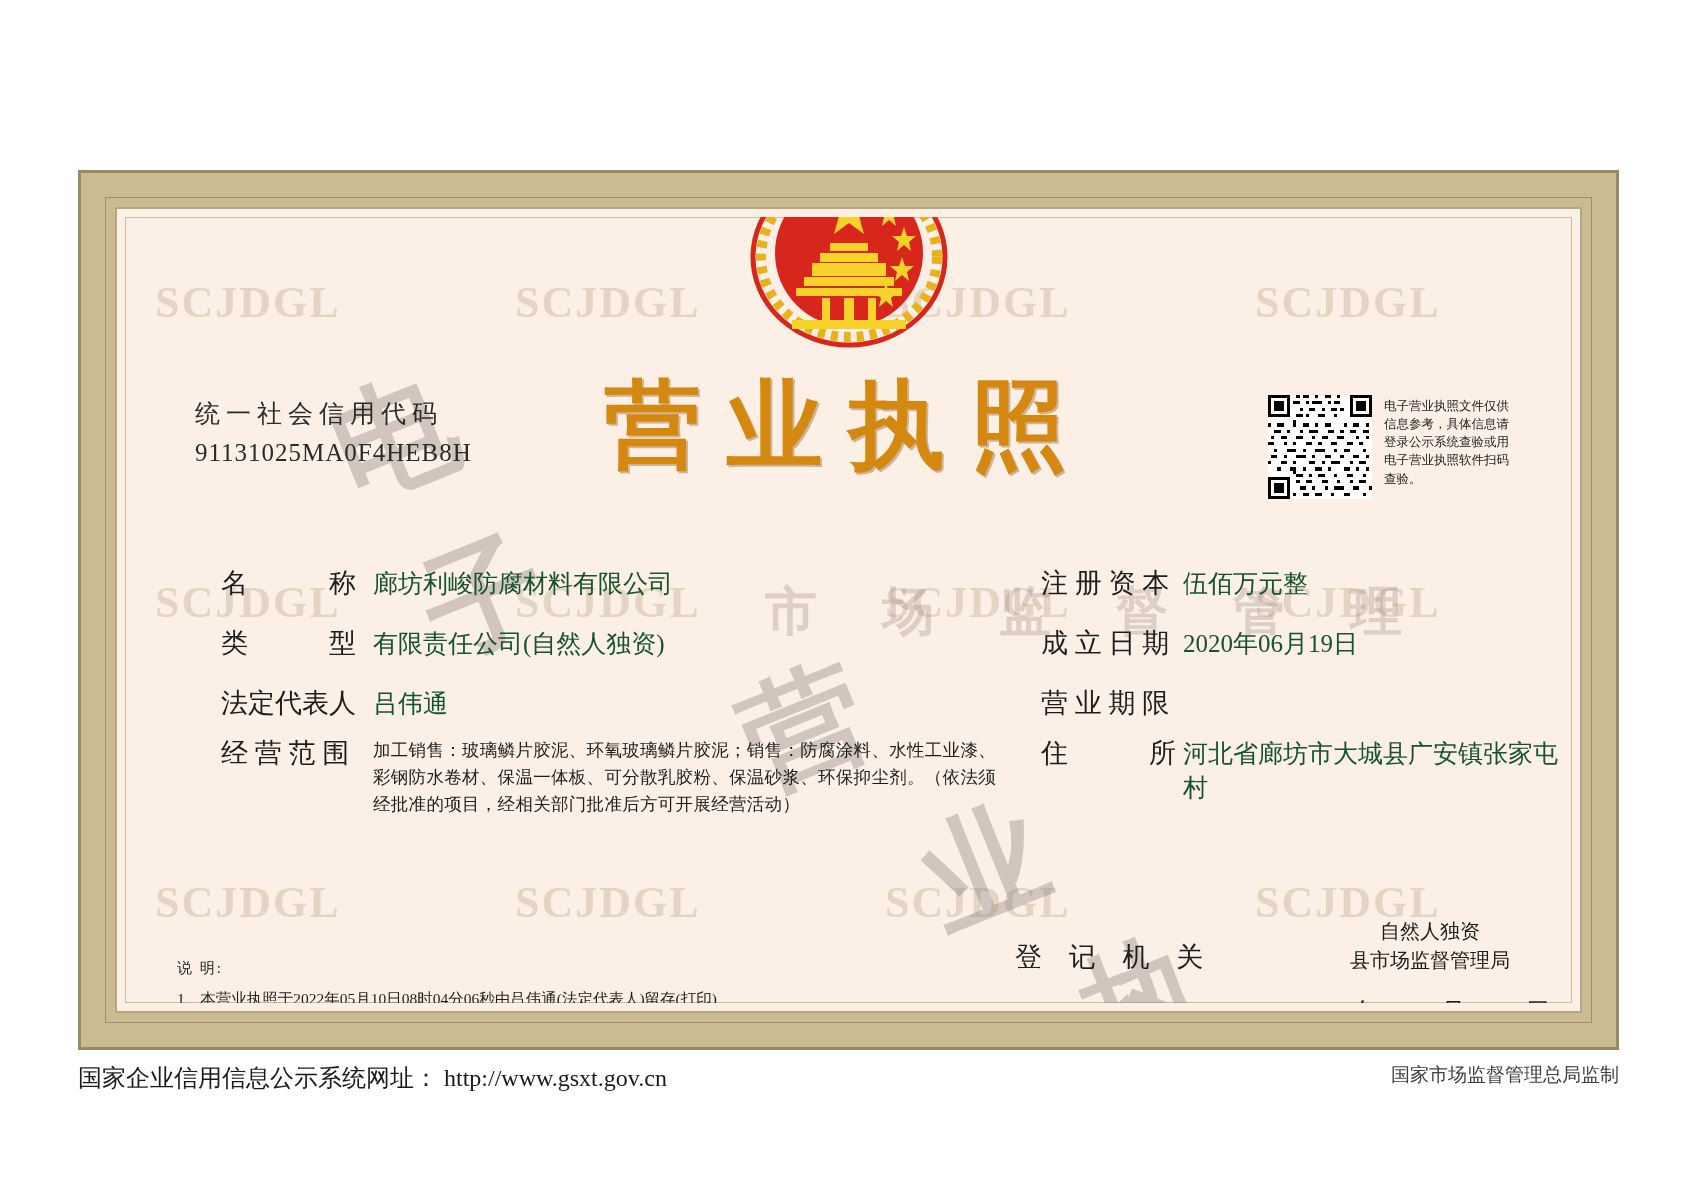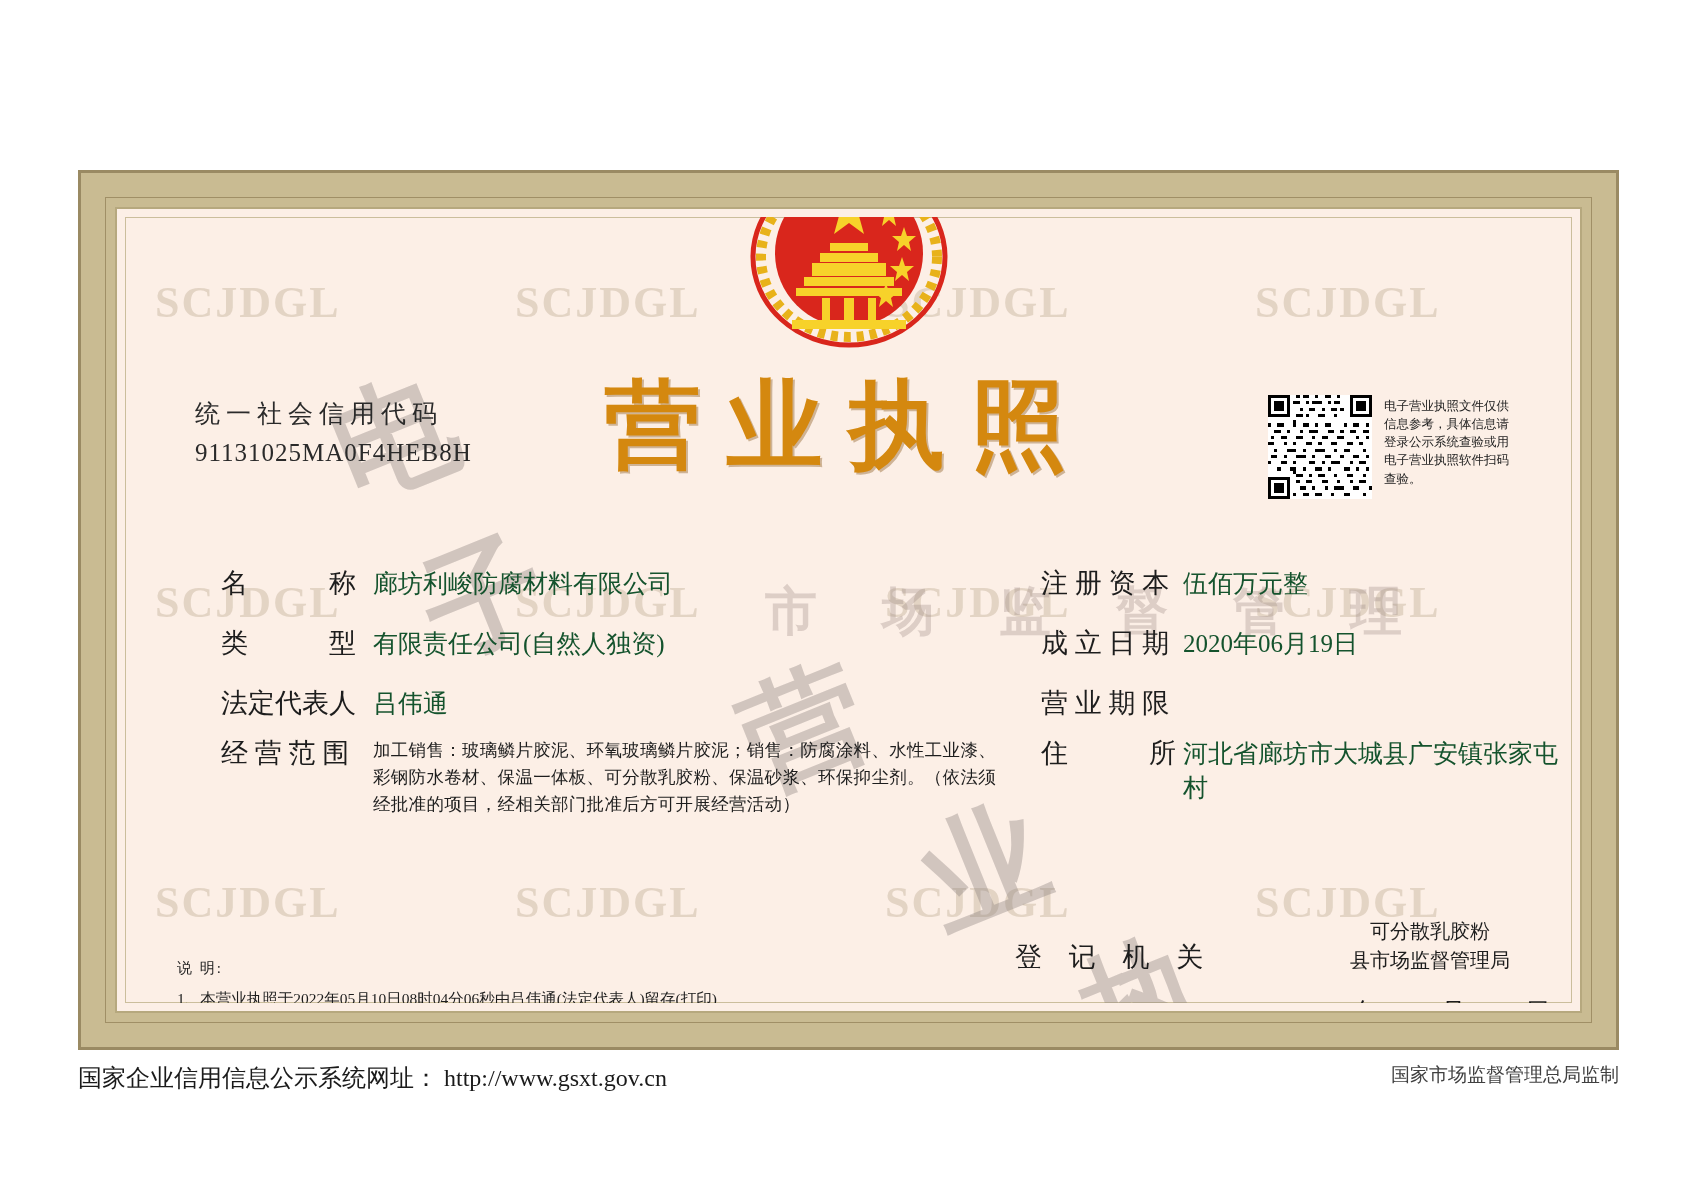--- a/index.html
+++ b/index.html
@@ -482,21 +482,21 @@
       <div class="field-value" style="left:1058px; top:410px;">2020年06月19日</div>
 
       <div class="field-label" style="left:890px; top:468px;">营 业 期 限</div>
       <div class="field-value" style="left:1058px; top:470px;"></div>
 
       <div class="field-label" style="left:890px; top:518px;">住　　　所</div>
       <div class="field-value wrap" style="left:1058px; top:520px; width:390px;">河北省廊坊市大城县广安镇张家屯村</div>
 
       <div class="reg-label">登 记 机 关</div>
       <div class="reg-auth">
-        <div>可分散乳胶粉</div>
+        <div>自然人独资</div>
         <div>县市场监督管理局</div>
       </div>
       <div class="issue-date">2020 年  06 月  19 日</div>
 
       <div class="note-title">说 明:</div>
       <div class="note-1">1、本营业执照于2022年05月10日08时04分06秒由吕伟通(法定代表人)留存(打印)</div>
 
     </div>
   </div>
 </div>

